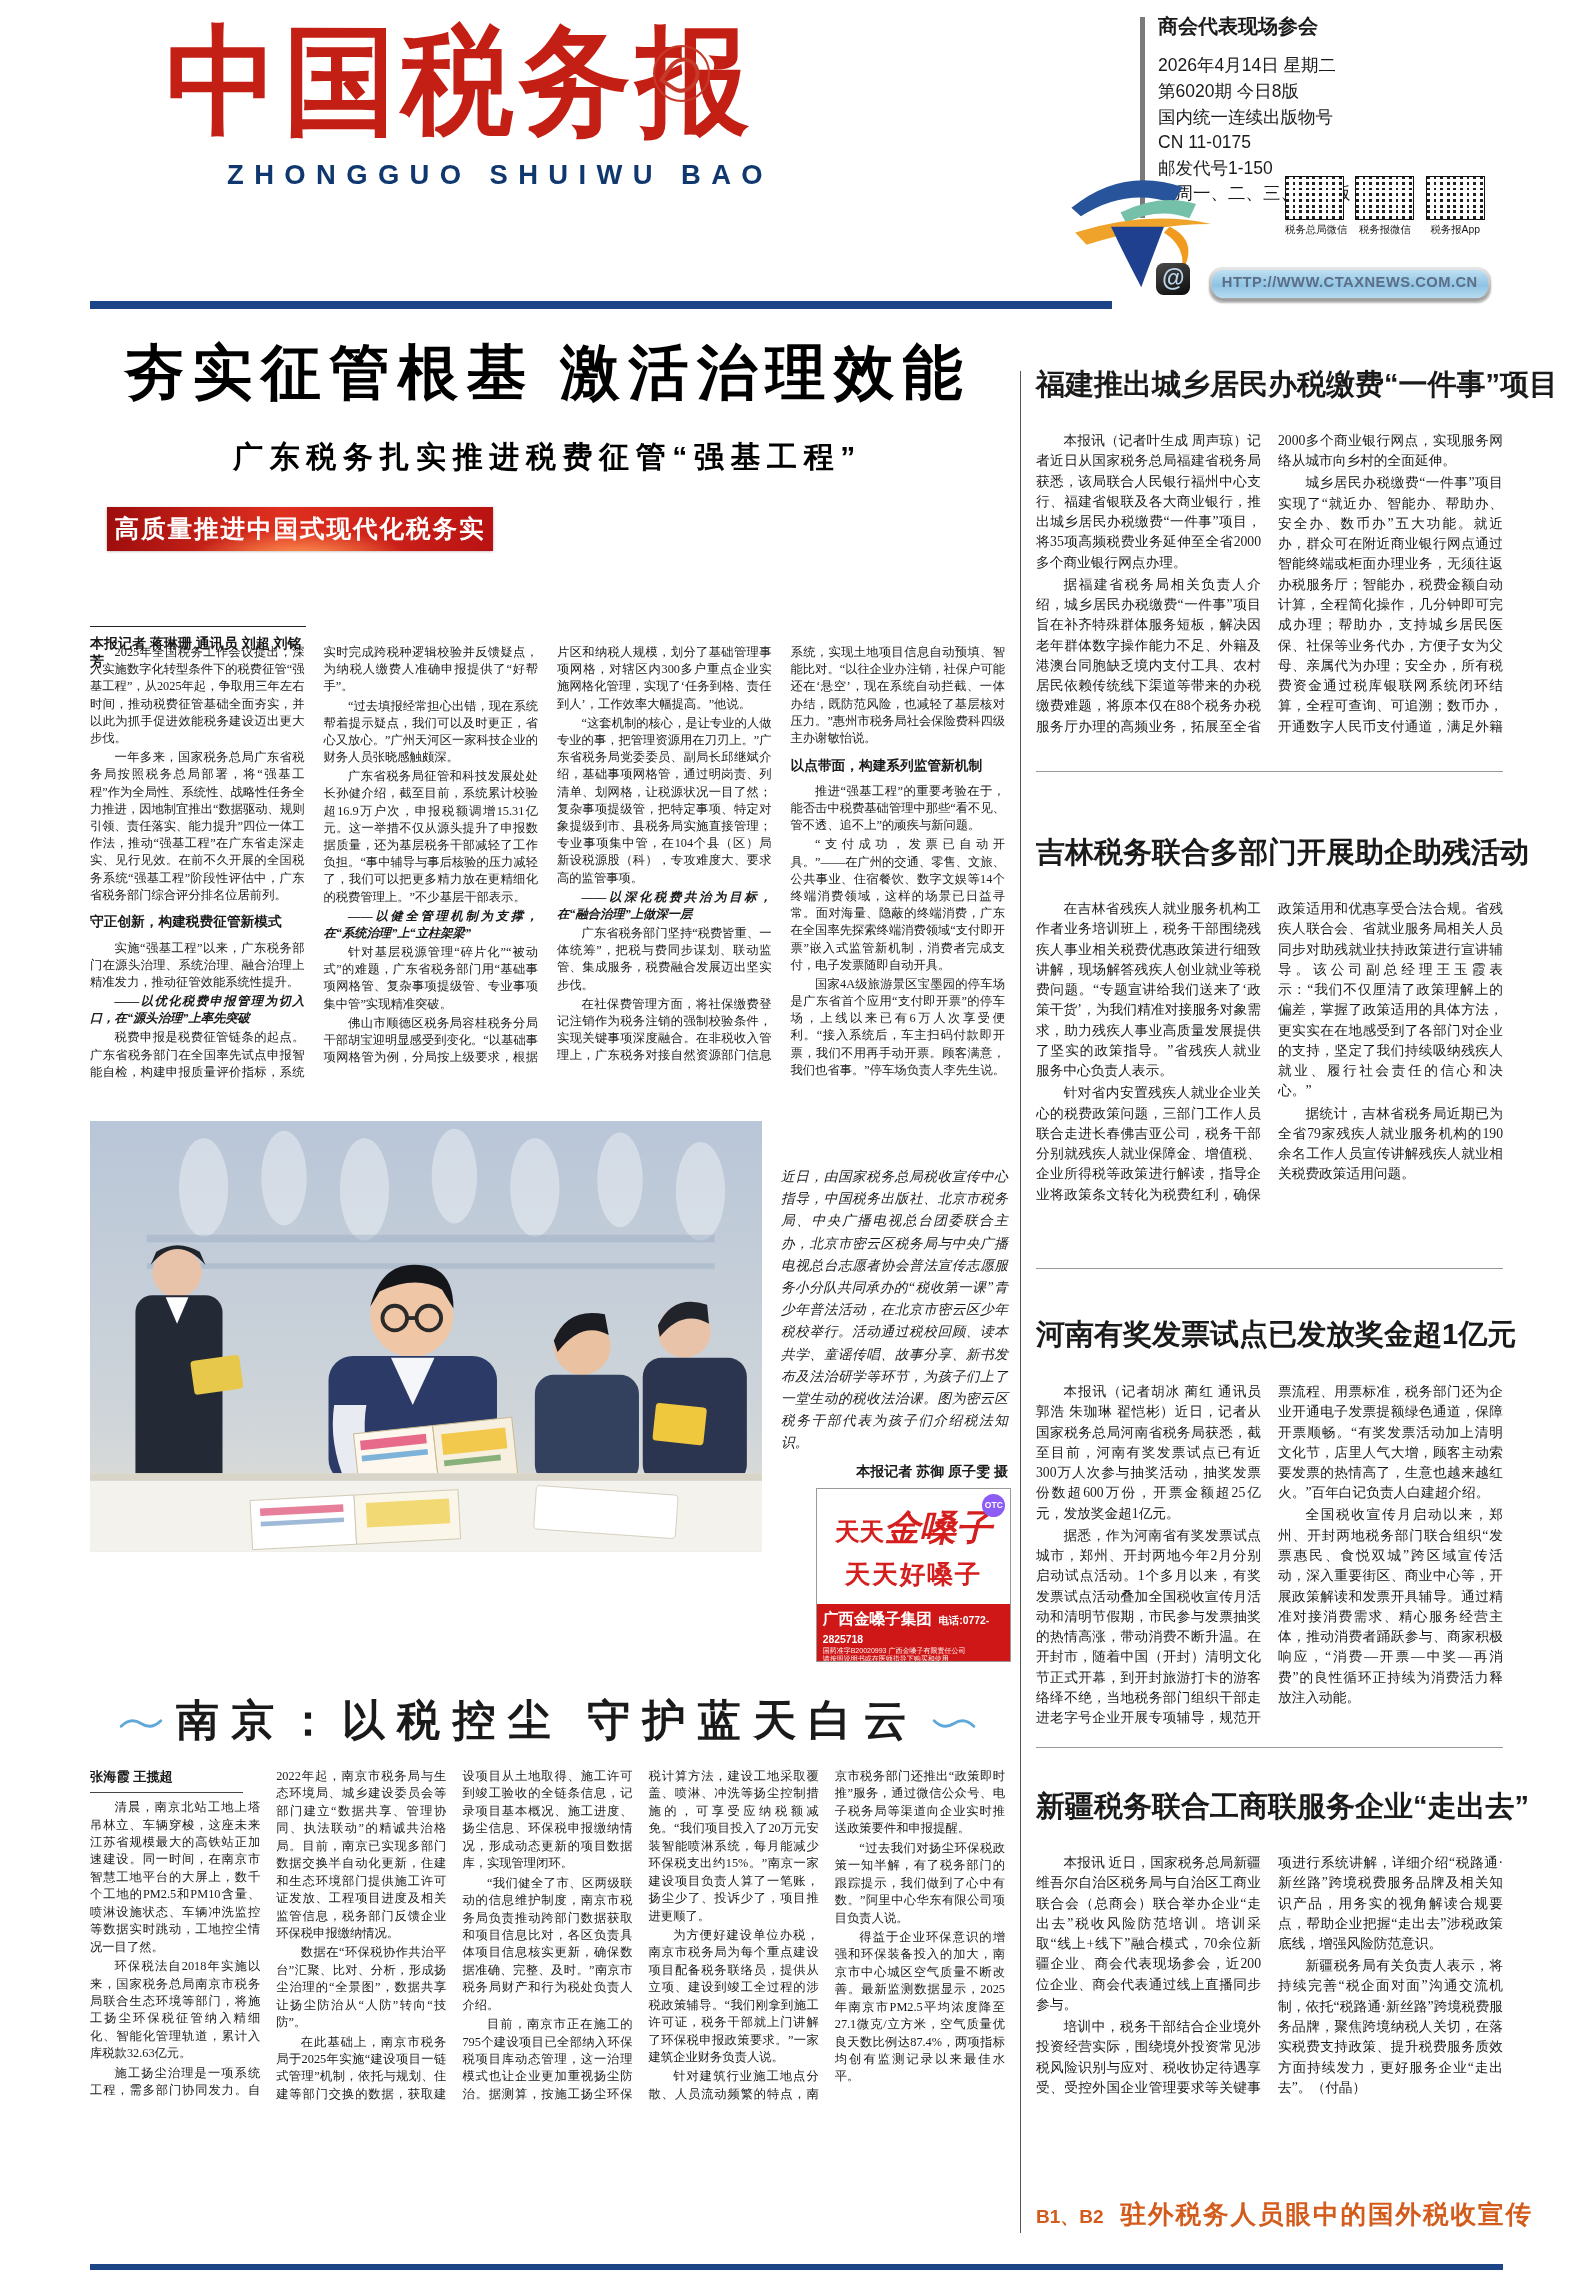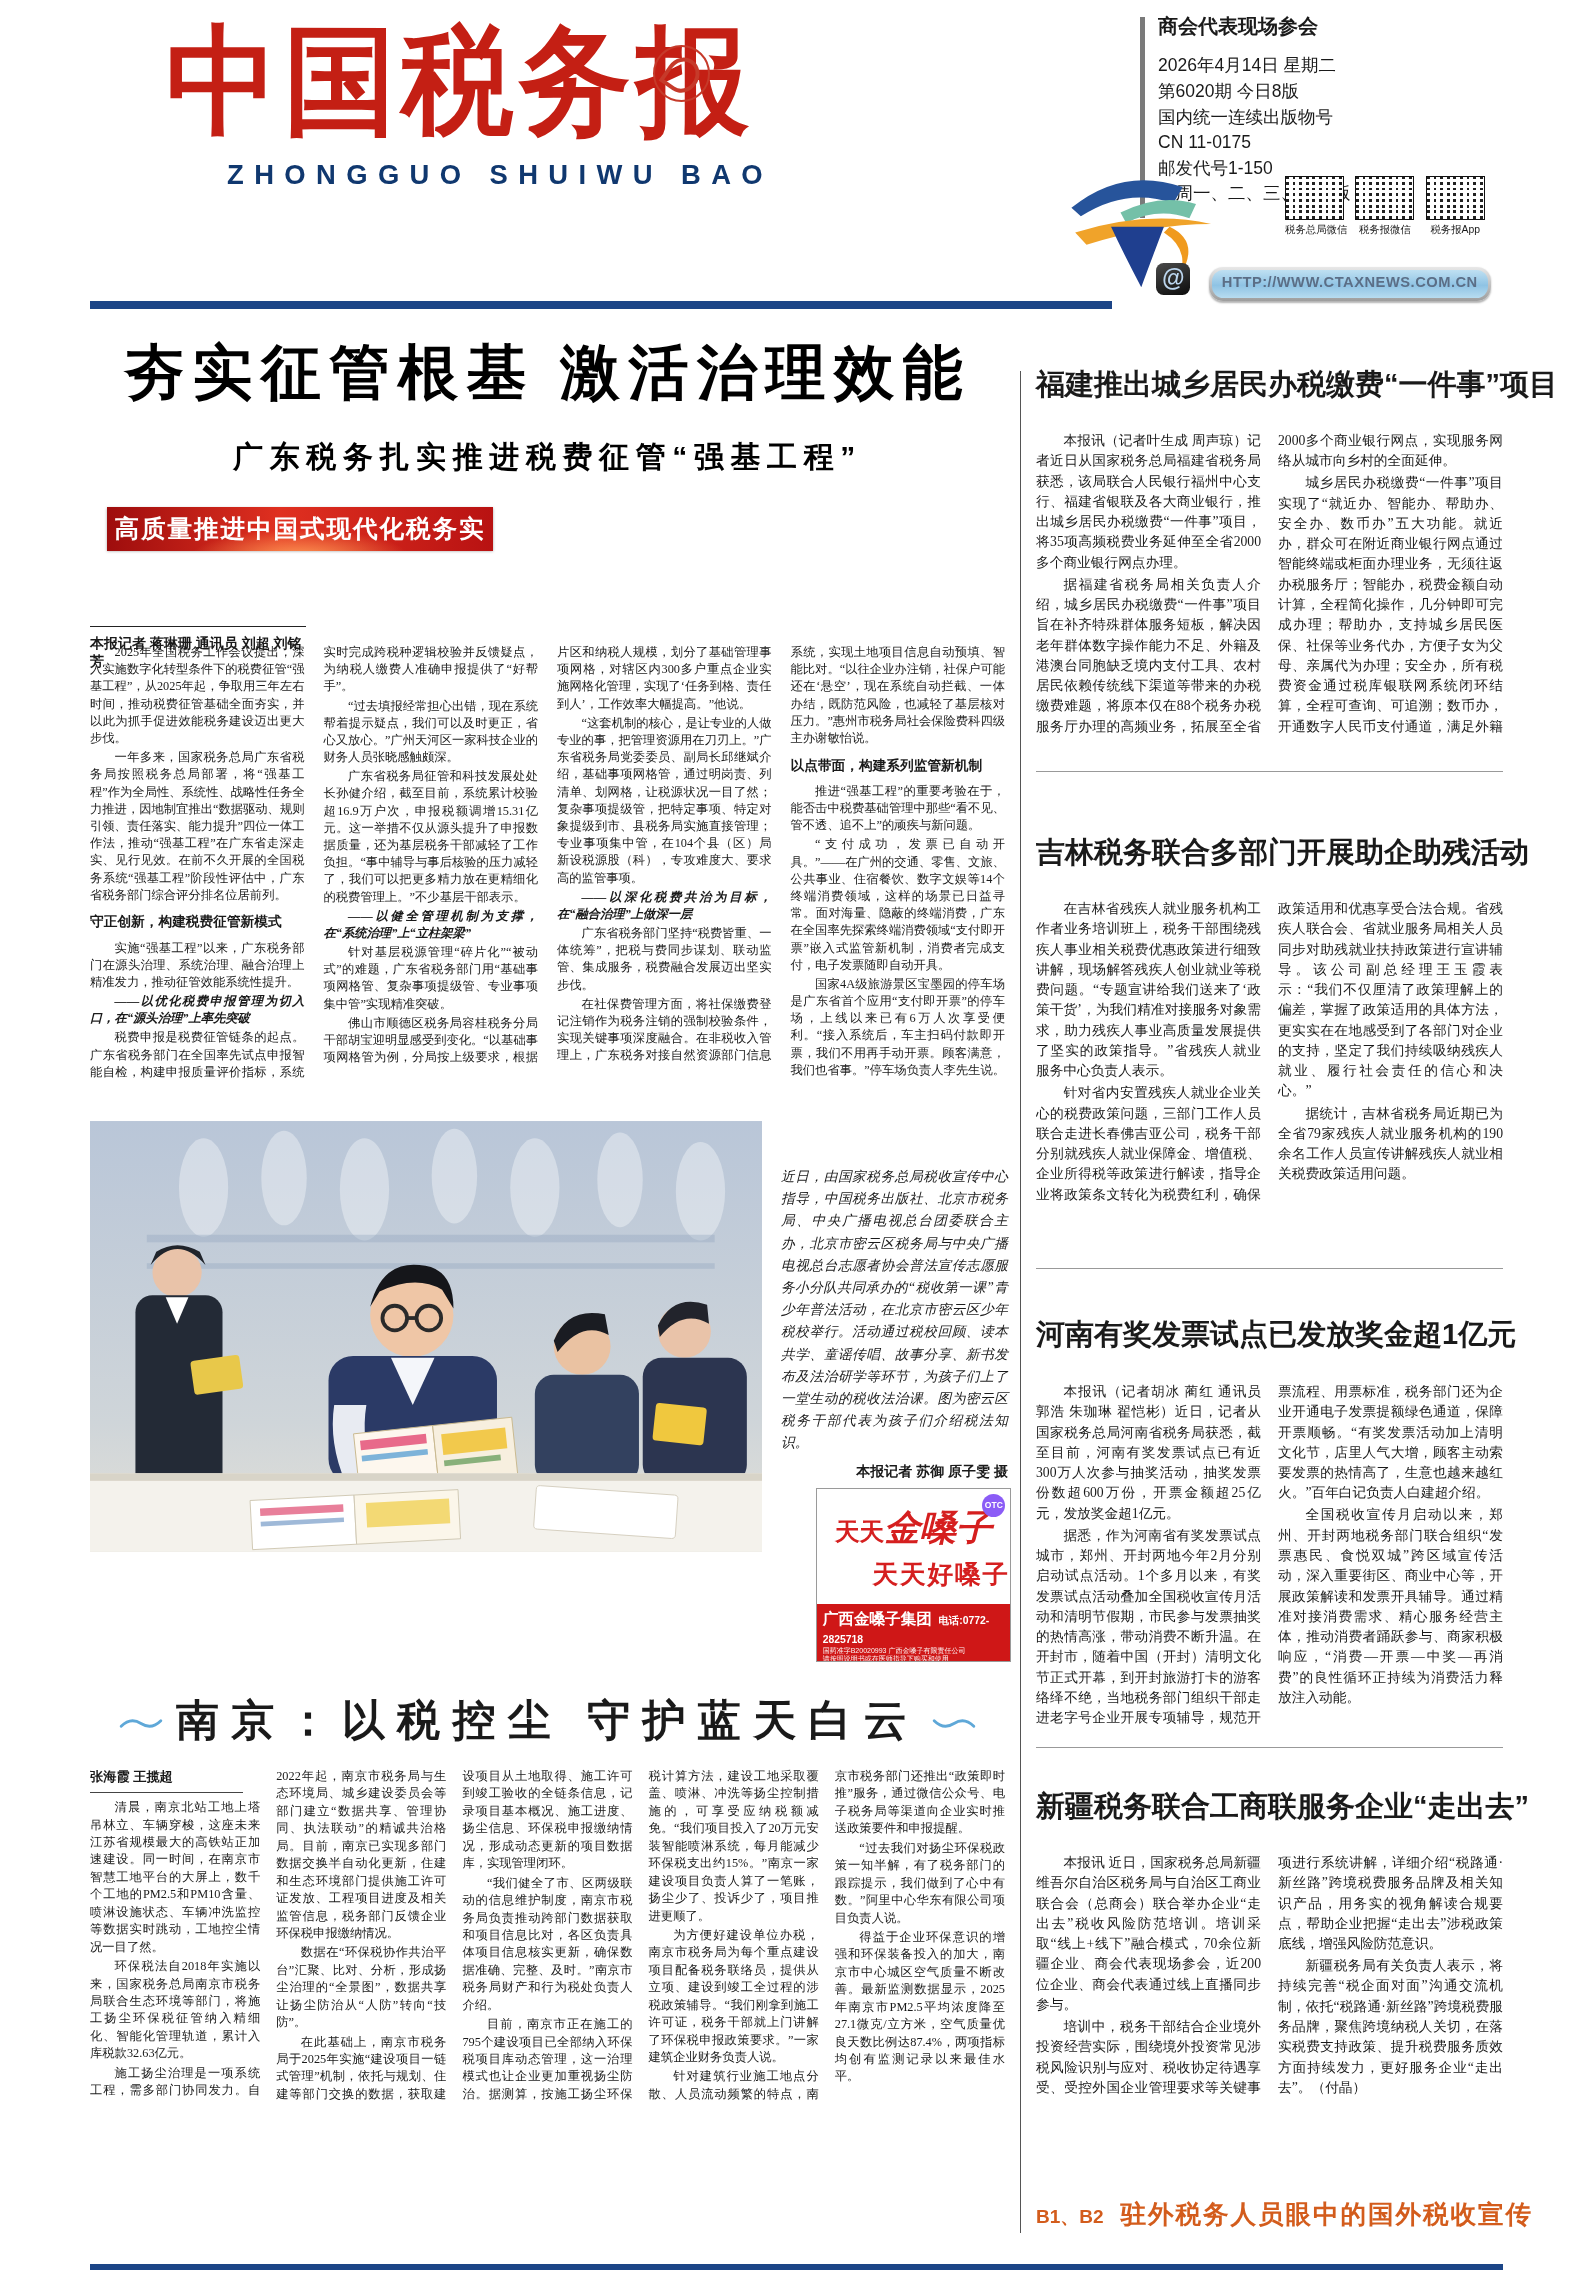--- a/index.html
+++ b/index.html
@@ -67,21 +67,21 @@
   .photo{left:90px;top:1121px;width:672px;height:431px;overflow:hidden;background:#c3cedd;}
   .caption{left:781px;top:1166px;width:227px;font-size:13.7px;line-height:1.62;
     text-align:justify;font-style:italic;}
   .caption .credit{font-style:normal;font-family:"Liberation Sans",sans-serif;
     font-weight:700;text-align:right;margin-top:5.7px;font-size:14px;}
   .ad{left:816px;top:1488px;width:193px;height:172px;border:0.9px solid #9a9a9a;
     background:#fff;overflow:hidden;}
   .ad .l1{margin-top:15px;text-align:center;color:#d51f1f;white-space:nowrap;}
   .ad .l1 .pre{font-family:"Liberation Sans",sans-serif;font-weight:700;font-size:24.6px;}
   .ad .l1 .brand{font-family:"DejaVu Serif",serif;font-weight:900;font-size:36px;font-style:italic;margin-top:36px;}
-  .ad .l2{text-align:right;color:#d51f1f;font-family:"Liberation Sans",sans-serif;
+  .ad .l2{text-align:center;color:#d51f1f;font-family:"Liberation Sans",sans-serif;
     font-weight:900;font-size:25.6px;margin-top:3.8px;letter-spacing:1.9px;}
   .ad .band{position:absolute;left:0;bottom:0;width:100%;height:57px;background:#cf1717;color:#fff;
     padding:4.7px 5.7px;box-sizing:border-box;}
   .ad .band .co{font-family:"Liberation Sans",sans-serif;font-weight:900;font-size:15.6px;display:inline;}
   .ad .band .tel{font-family:"Liberation Sans",sans-serif;font-weight:700;font-size:10.4px;display:inline;margin-left:2.8px;}
   .ad .band .fine{font-size:7px;line-height:8.5px;opacity:.95;font-family:"Liberation Sans",sans-serif;}
   .otc{position:absolute;right:4.7px;top:4.7px;background:#8b5cf6;color:#fff;border-radius:50%;
     width:23px;height:23px;font-family:"Liberation Sans",sans-serif;font-weight:900;
     font-size:8.5px;text-align:center;line-height:23px;}
 

